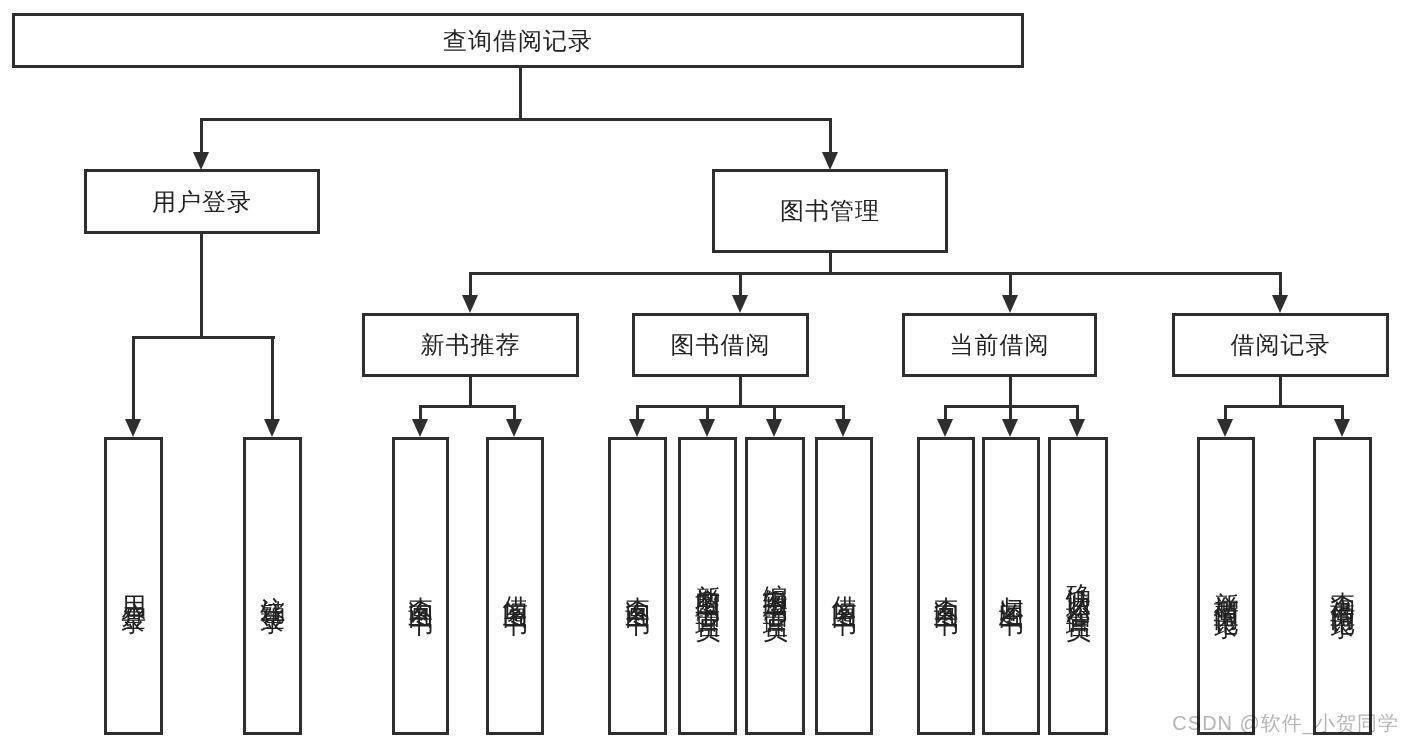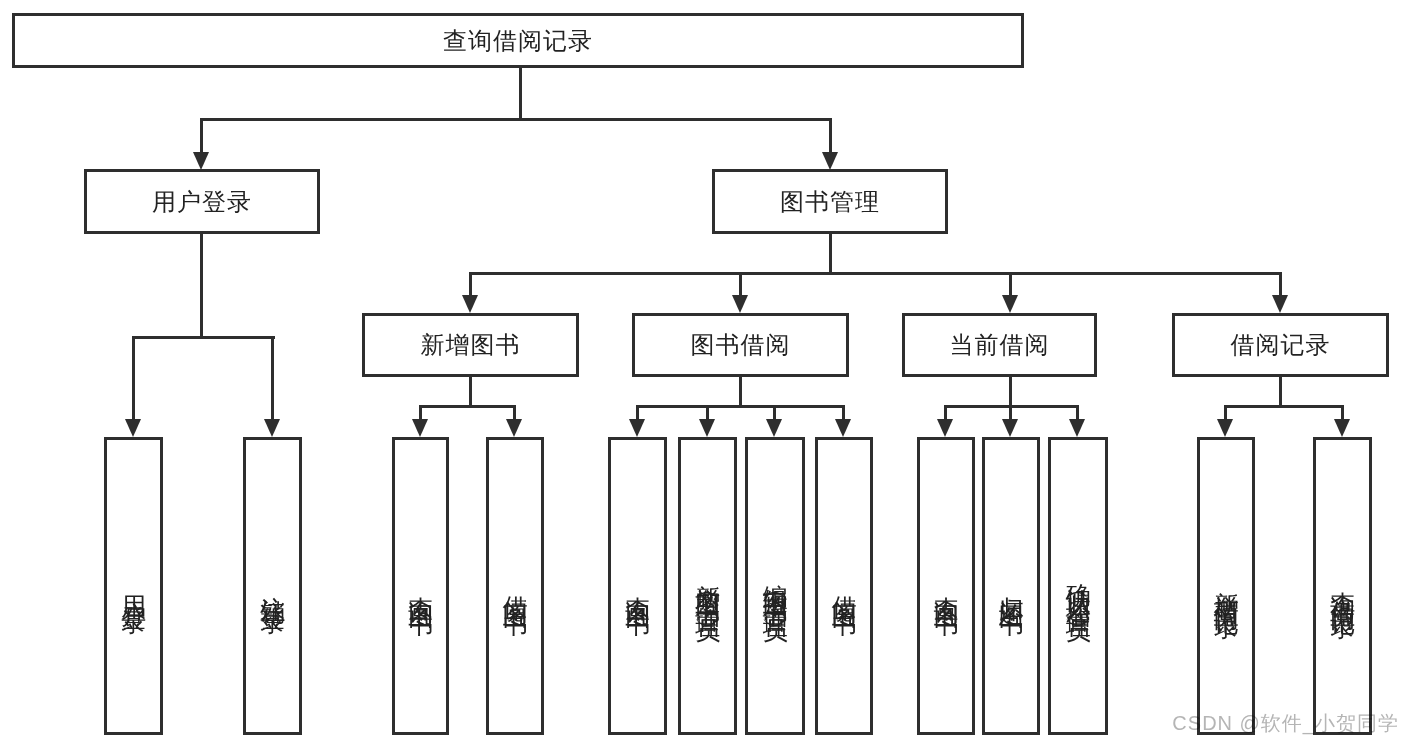--- a/index.html
+++ b/index.html
@@ -81,28 +81,28 @@
   <div class="arr" style="left:1217px;top:405px;height:32px;"></div>
   <div class="arr" style="left:1334px;top:405px;height:32px;"></div>
 
   <div class="box root" style="left:12px;top:13px;width:1012px;height:55px;">
     <span class="hlabel">查询借阅记录</span>
   </div>
 
   <div class="box" style="left:84px;top:169px;width:236px;height:65px;">
     <span class="hlabel">用户登录</span>
   </div>
-  <div class="box" style="left:712px;top:169px;width:236px;height:65px;">
+  <div class="box" style="left:712px;top:169px;width:236px;height:84px;">
     <span class="hlabel">图书管理</span>
   </div>
 
   <div class="box" style="left:362px;top:313px;width:217px;height:64px;">
-    <span class="hlabel">新增图书</span>
+    <span class="hlabel">新书推荐</span>
   </div>
-  <div class="box" style="left:632px;top:313px;width:217px;height:64px;">
+  <div class="box" style="left:632px;top:313px;width:177px;height:64px;">
     <span class="hlabel">图书借阅</span>
   </div>
   <div class="box" style="left:902px;top:313px;width:195px;height:64px;">
     <span class="hlabel">当前借阅</span>
   </div>
   <div class="box" style="left:1172px;top:313px;width:217px;height:64px;">
     <span class="hlabel">借阅记录</span>
   </div>
 
   <div class="box" style="left:104px;top:437px;width:59px;height:298px;">

